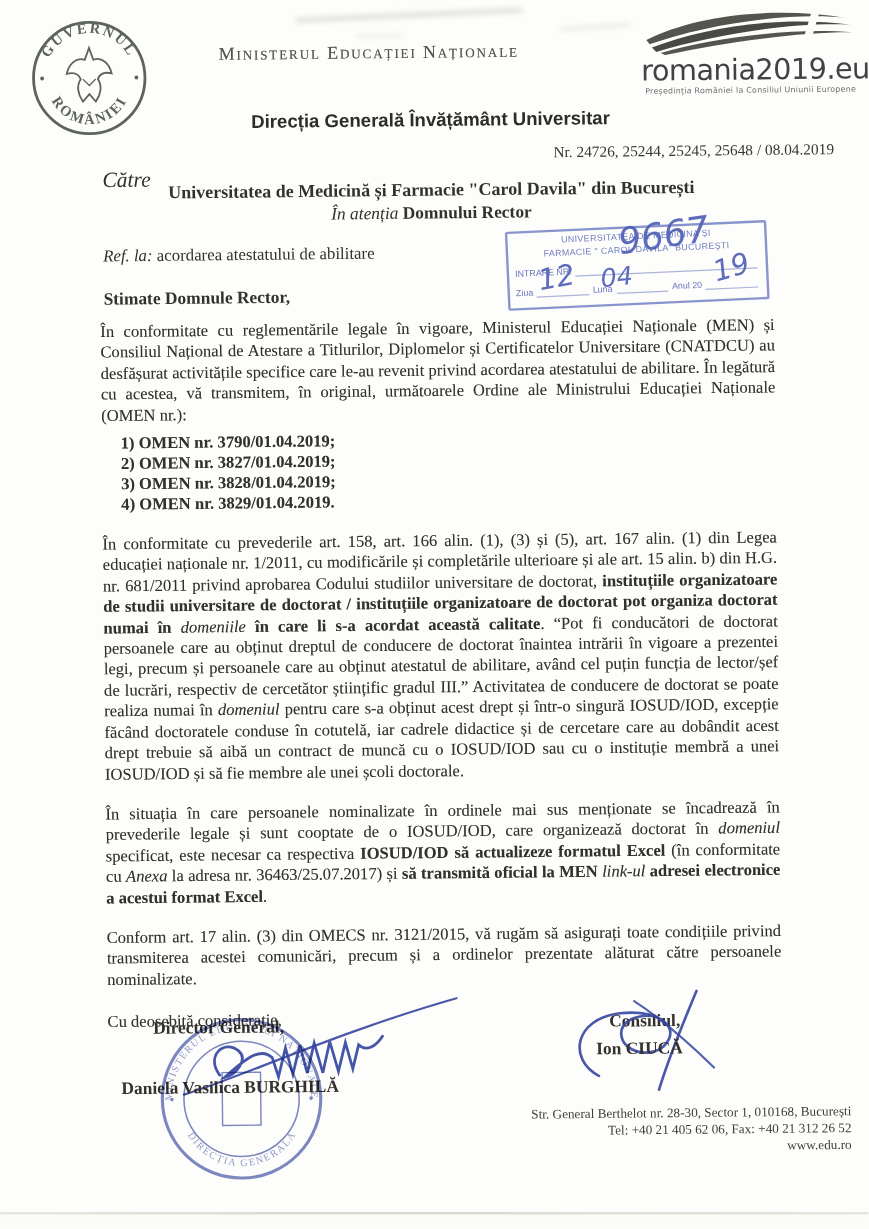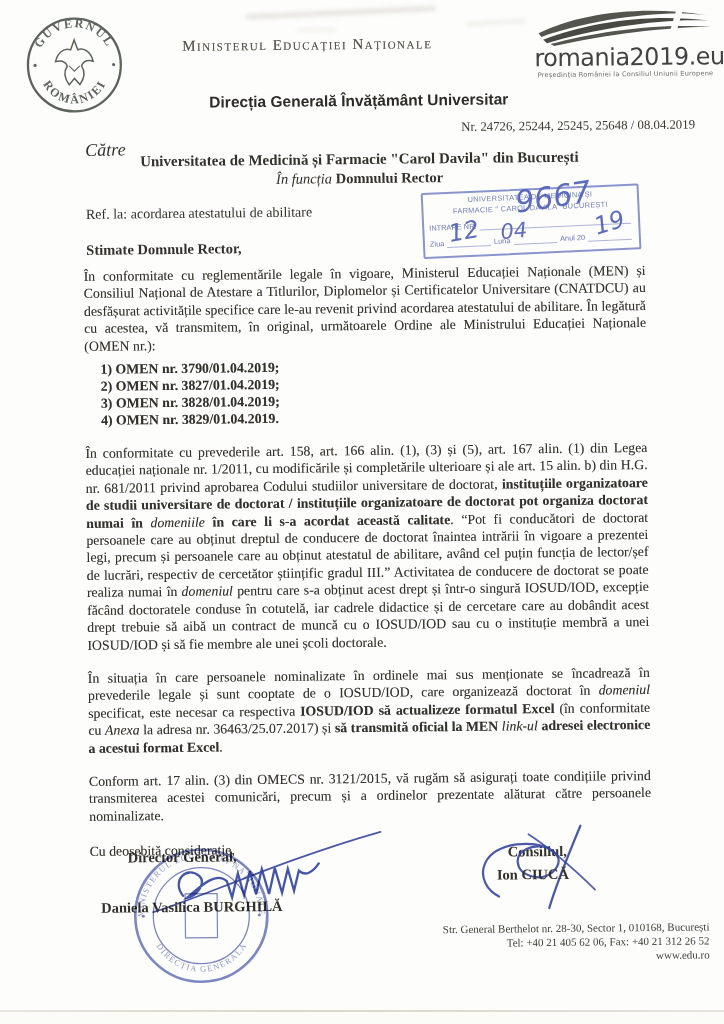--- a/index.html
+++ b/index.html
@@ -26,21 +26,21 @@
     font-family:"Liberation Sans",sans-serif;font-weight:bold;font-size:15.5px;color:#2e2c28;}
   .nr-line{right:26px;top:121px;font-size:12.8px;color:#39372f;}
 
   
   .catre{left:88px;top:137px;font-style:italic;font-size:18px;}
   .addr1{left:0;top:151px;width:724px;text-align:center;font-weight:bold;font-size:15px;}
   .addr2{left:0;top:170px;width:724px;text-align:center;font-size:14.5px;}
   .addr2 .it{font-style:italic;}
   .addr2 .bd{font-weight:bold;}
   .ref-line{left:88px;top:204px;font-size:14px;}
-  .ref-line .it{}
+  .ref-line .it{font-style:italic;}
   .salutation{left:88px;top:239px;font-weight:bold;font-size:14.5px;}
 
   
   .stamp-intrare{
     left:424px;top:190px;width:214px;height:62px;
     border:2px solid rgba(76,92,182,.7);border-radius:2px;
     transform:rotate(-2deg);color:#4a58b0;
     font-family:"Liberation Sans",sans-serif;opacity:.92;
   }
   .st-line{text-align:center;font-size:7.4px;letter-spacing:.3px;margin-top:2px;opacity:.85;}
@@ -129,21 +129,21 @@
       <div class="logo-word">romania2019.eu</div>
       <div class="logo-tagline">Președinția României la Consiliul Uniunii Europene</div>
     </div>
 
     <div class="abs dept-title">Direcția Generală Învățământ Universitar</div>
     <div class="abs nr-line">Nr. 24726, 25244, 25245, 25648 / 08.04.2019</div>
 
     <div class="abs catre">Către</div>
     <div class="abs addr1">Universitatea de Medicină și Farmacie "Carol Davila" din București</div>
     <div class="abs addr2">
-      <span class="it">În funcția </span><span class="bd">Domnului Rector</span>
+      <span class="it">În atenția </span><span class="bd">Domnului Rector</span>
     </div>
     <div class="abs ref-line">
       <span class="it">Ref. la:</span><span> acordarea atestatului de abilitare</span>
     </div>
 
     <div class="abs stamp-intrare">
       <div class="st-line">UNIVERSITATEA DE MEDICINA ȘI</div>
       <div class="st-line">FARMACIE " CAROL DAVILA" BUCUREȘTI</div>
       <div class="st-row">
         <span>INTRARE NR.</span>

